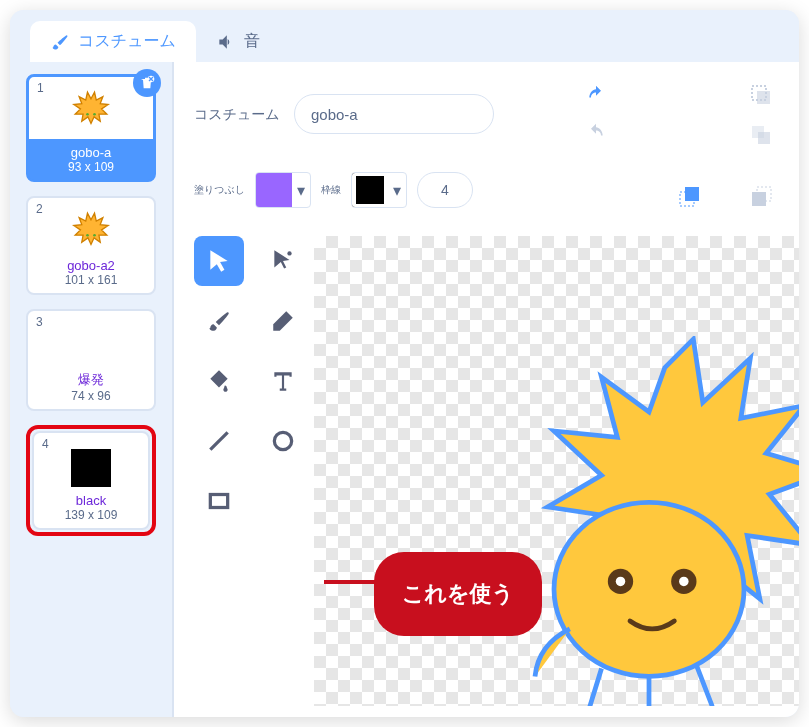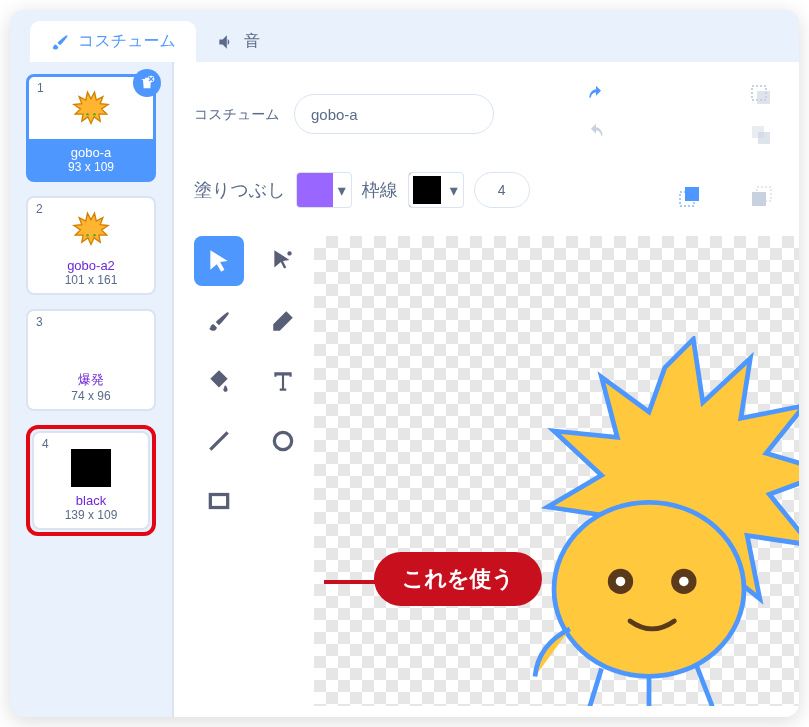--- a/index.html
+++ b/index.html
@@ -24,33 +24,33 @@
 .ring { border: 4px solid #e30613; border-radius: 12px; padding: 2px; }
 .ring .thumb { border: 2px solid #d9e3f2; }
 .editor { flex: 1; background: #fff; border-top-left-radius: 0; border-left: 2px solid #d9e3f2; position: relative; padding: 18px 0 0 20px; }
 .row1 { display: flex; align-items: center; gap: 14px; }
 .caplabel { font-size: 14px; color: #5a6b8a; width: 86px; line-height: 1.3; }
 .nameinput { width: 200px; height: 40px; border: 1px solid #d9e3f2; border-radius: 20px; padding: 0 16px; font-size: 15px; color: #5a6b8a; }
 .actcol { display: flex; flex-direction: column; gap: 8px; margin-left: 70px; }
 .iconbtn { width: 36px; height: 30px; display: flex; align-items: center; justify-content: center; color: #4d97ff; cursor: pointer; }
 .iconbtn.d { color: #c8d1e0; }
 .row2 { display: flex; align-items: center; gap: 10px; margin-top: 24px; }
-.lbl2 { font-size: 18px; color: #5a6b8a; }
+.lbl2 { font-size: 10px; color: #5a6b8a; }
 .swatch { display: flex; align-items: center; border: 1px solid #d9e3f2; border-radius: 4px; height: 36px; overflow: hidden; }
 .swatch .c { width: 36px; height: 36px; }
 .swatch .dd { width: 18px; display: flex; align-items: center; justify-content: center; color: #5a6b8a; }
 .numbox { width: 56px; height: 36px; border: 1px solid #d9e3f2; border-radius: 18px; text-align: center; font-size: 14px; color: #5a6b8a; }
 .stage { display: flex; margin-top: 28px; }
 .tools { width: 120px; display: grid; grid-template-columns: 50px 50px; gap: 10px 14px; align-content: start; }
 .tool { width: 50px; height: 50px; border-radius: 8px; display: flex; align-items: center; justify-content: center; color: #575e75; cursor: pointer; }
 .tool.sel { background: #4d97ff; color: #fff; }
 .canvas { flex: 1; height: 470px; margin-right: 0; background-image:
   linear-gradient(45deg,#e6e6e6 25%,transparent 25%),linear-gradient(-45deg,#e6e6e6 25%,transparent 25%),linear-gradient(45deg,transparent 75%,#e6e6e6 75%),linear-gradient(-45deg,transparent 75%,#e6e6e6 75%);
   background-size: 24px 24px; background-position: 0 0,0 12px,12px -12px,-12px 0; background-color: #fff; position: relative; overflow: hidden; }
-.callout { position: absolute; left: 200px; top: 490px; background: #c80f1e; color: #fff; font-size: 22px; font-weight: 700; padding: 12px 28px; border-radius: 30px; }
+.callout { position: absolute; left: 200px; top: 490px; background: #c80f1e; color: #fff; font-size: 22px; font-weight: 700; padding: 27px 28px; border-radius: 30px; }
 .callout-line { position: absolute; left: 150px; top: 518px; width: 56px; height: 4px; background: #c80f1e; }
 .gobo-big { position: absolute; right: -10px; bottom: -10px; }
 .topright { position: absolute; right: 20px; top: 18px; display: flex; flex-direction: column; gap: 10px; }
 .topright2 { position: absolute; right: 20px; top: 120px; display: flex; gap: 36px; }
 </style>
 </head>
 <body>
 
 <div class="frame">
   <div class="tabs">

